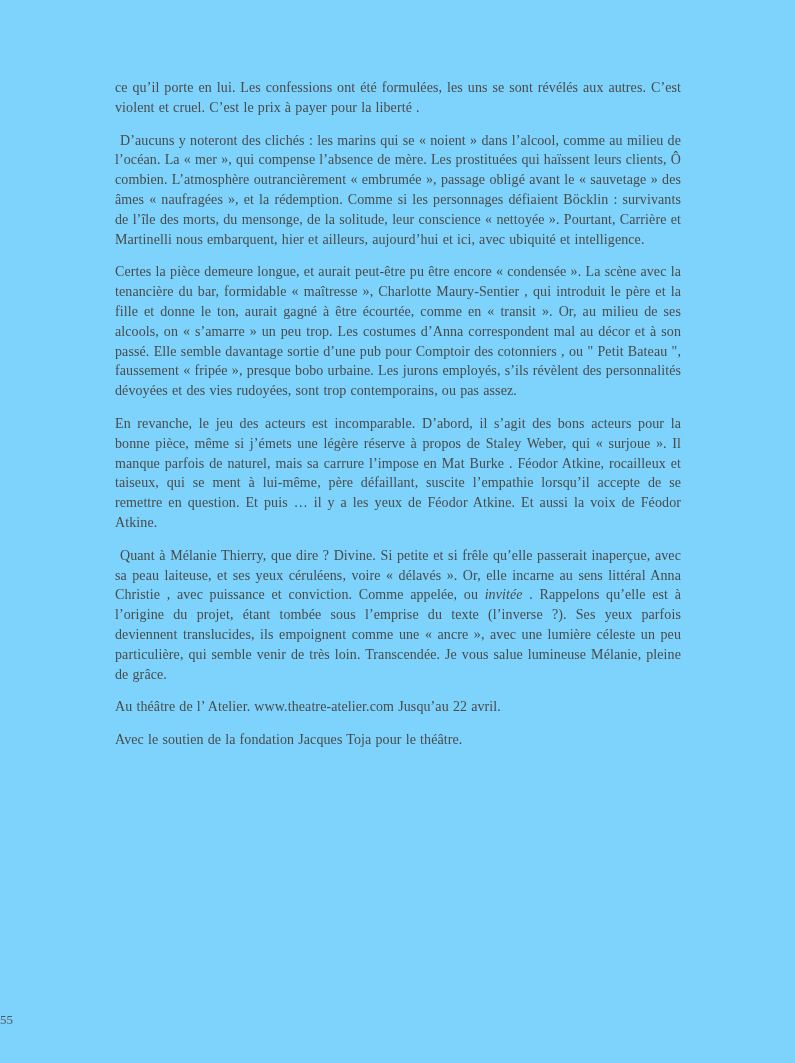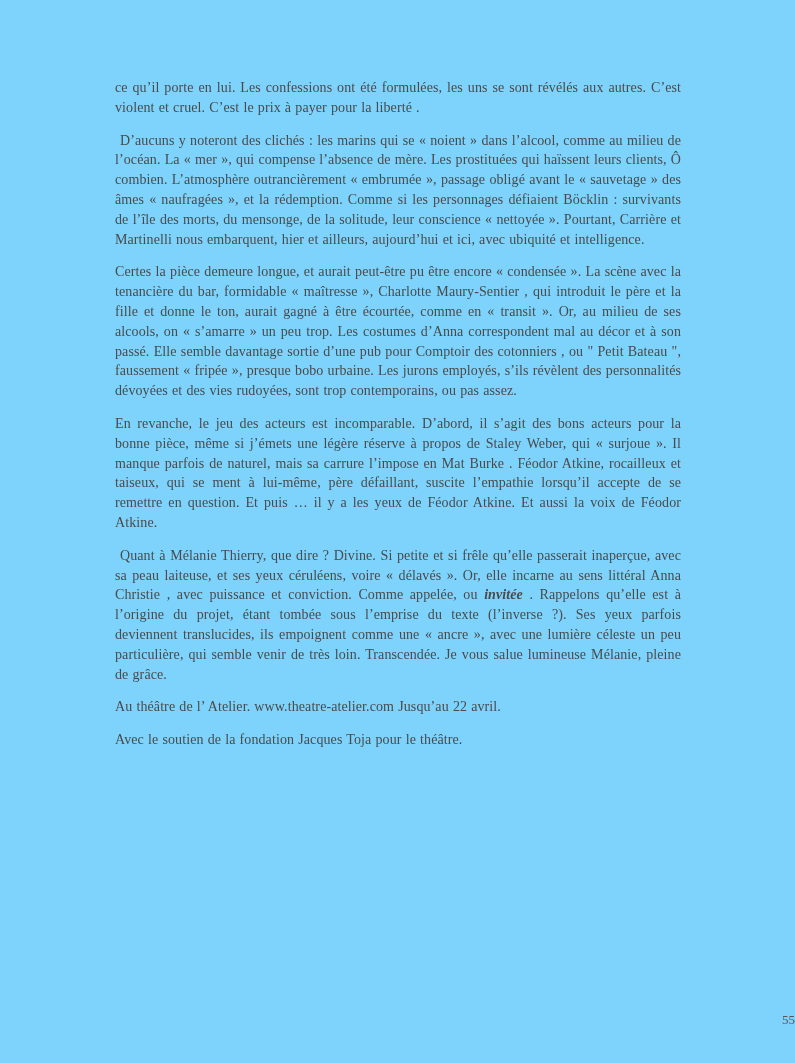--- a/index.html
+++ b/index.html
@@ -31,28 +31,27 @@
     word-spacing: 0.5px;
   }
   .para.indent {
     text-indent: 5px;
   }
   .para.single {
     text-align: left;
   }
   .italic {
     font-style: italic;
-    font-weight: bold;
   }
   .page-number {
     position: absolute;
     left: 0;
     top: 1012px;
     width: 795px;
-    text-align: right;
+    text-align: left;
     font-size: 13px;
     color: #555555;
   }
 </style>
 </head>
 <body>
 
 <div class="page">
   <div class="text-block">
     <p class="para">ce qu’il porte en lui. Les confessions ont été formulées, les uns se sont révélés aux autres. C’est violent et cruel. C’est le prix à payer pour la liberté .</p>

